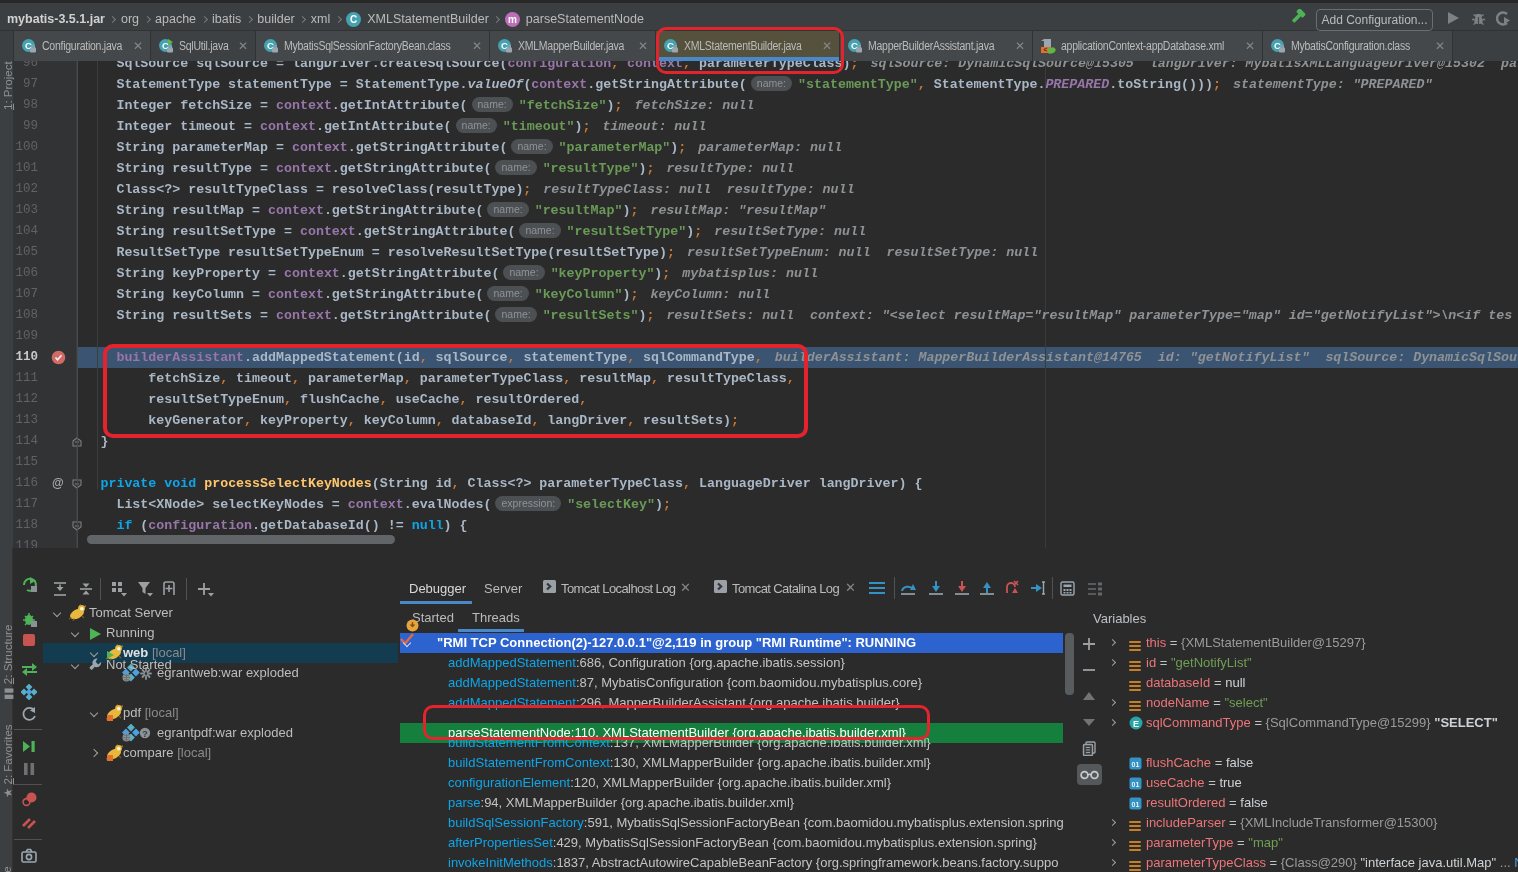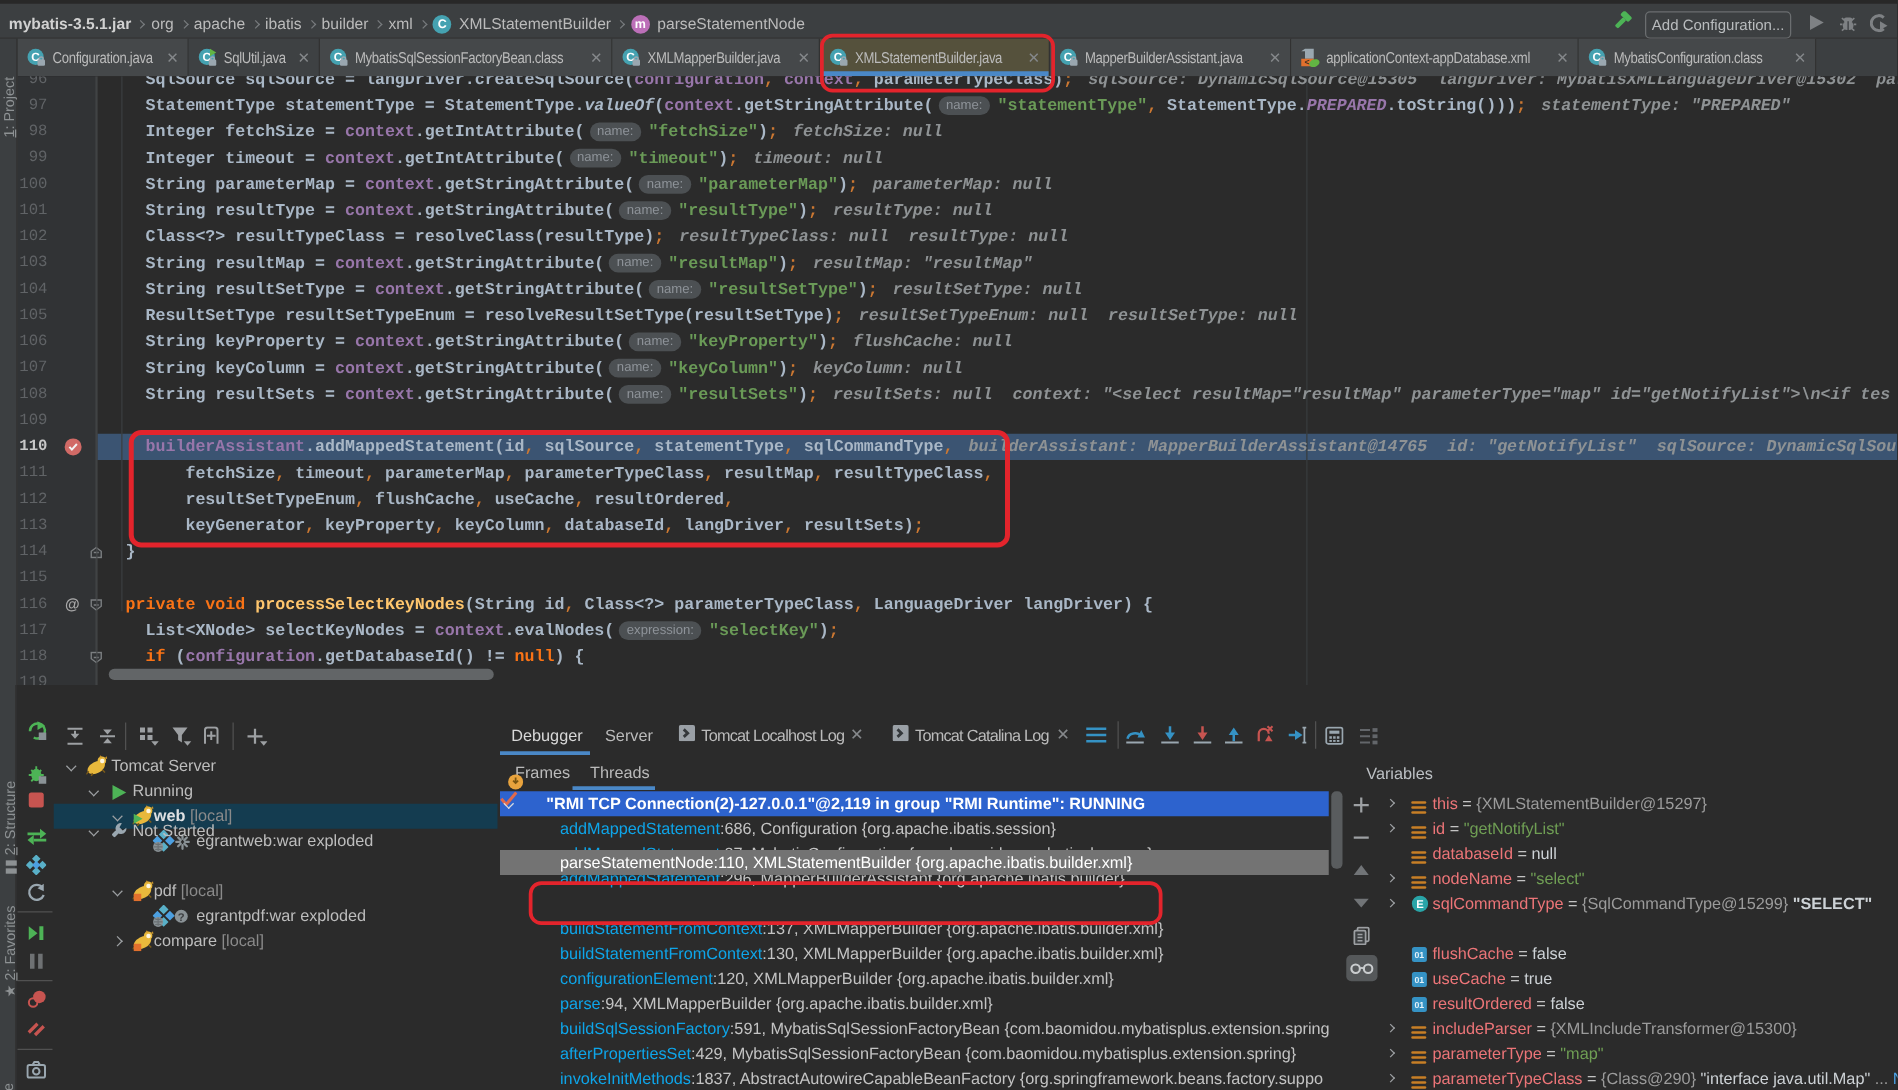--- a/index.html
+++ b/index.html
@@ -14,21 +14,21 @@
 
 #tabbar{left:14px;top:31px;width:1504px;height:30px;background:#3c3f41;display:flex}
 .tab{height:30px;flex:none;display:flex;align-items:center;padding:0 22px 0 7px;border-right:1px solid #323232;background:#45484a;color:#bbbbbb;font-size:12.5px;white-space:nowrap;position:relative;overflow:hidden}
 .tab .tx{margin:0 0 0 5px;letter-spacing:-.3px;transform:scaleX(.84);transform-origin:0 50%}
 .tab .cl{position:absolute;right:7px;top:9px;color:#85888b;font-size:12px;line-height:12px}
 
 #editor{left:0;top:61px;width:1518px;height:487px;background:#2b2b2b;overflow:hidden}
 #gutter{position:absolute;left:14px;top:0;width:63px;height:487px;background:#313335;border-right:1px solid #3a3c3e}
 .lnum{position:absolute;width:38px;text-align:right;font-family:"Liberation Mono",monospace;font-size:12.5px;color:#606366;line-height:21px}
 .codeline{position:absolute;left:0;width:1518px;height:21px;font-family:"Liberation Mono",monospace;font-size:13.3px;line-height:21px;font-weight:bold;white-space:pre;color:#a9b7c6}
-.k{color:#f97316}.f{color:#9876aa}.s{color:#6a9a57}.y{color:#ffc66d}.o{color:#cc7832}
+.k{color:#0ea5e9}.f{color:#9876aa}.s{color:#6a9a57}.y{color:#ffc66d}.o{color:#cc7832}
 .st{color:#9876aa;font-style:italic}.it{font-style:italic}
 .v{color:#8e9294;font-style:italic;margin-left:12px}
 .pill{display:inline-block;font-family:"Liberation Sans",sans-serif;font-weight:normal;font-style:normal;font-size:10.5px;color:#8e9399;background:#4c5053;border-radius:8px;padding:1px 6px 2px;margin:0 6px 0 4px;line-height:12px;vertical-align:1px}
 .iguide{position:absolute;width:1px;background:#3b3e40}
 #marginline{position:absolute;left:1045px;top:0;width:1px;height:487px;background:#393c3e}
 #execline{position:absolute;left:78px;top:286px;width:1440px;height:21px;background:#3b5472}
 
 .redbox{position:absolute;border:3.5px solid #e3242c;border-radius:10px}
 
 #services{left:0;top:548px;width:1518px;height:324px;background:#3c3f41;border-top:1px solid #282828}
@@ -235,21 +235,21 @@
   <div class="codeline" style="left:116.42px;top:-8px">SqlSource sqlSource = langDriver.createSqlSource(<span class="f">configuration</span><span class="o">,</span> <span class="f">context</span><span class="o">,</span> parameterTypeClass)<span class="o">;</span><span class="v">sqlSource: DynamicSqlSource@15305  langDriver: MybatisXMLLanguageDriver@15302  parameterTypeClass</span></div>
       <div class="codeline" style="left:116.42px;top:13px">StatementType statementType = StatementType.<span class="it">valueOf</span>(<span class="f">context</span>.getStringAttribute(<span class="pill">name:</span><span class="s">"statementType"</span><span class="o">,</span> StatementType.<span class="st">PREPARED</span>.toString()))<span class="o">;</span><span class="v">statementType: "PREPARED"</span></div>
       <div class="codeline" style="left:116.42px;top:34px">Integer fetchSize = <span class="f">context</span>.getIntAttribute(<span class="pill">name:</span><span class="s">"fetchSize"</span>)<span class="o">;</span><span class="v">fetchSize: null</span></div>
       <div class="codeline" style="left:116.42px;top:55px">Integer timeout = <span class="f">context</span>.getIntAttribute(<span class="pill">name:</span><span class="s">"timeout"</span>)<span class="o">;</span><span class="v">timeout: null</span></div>
       <div class="codeline" style="left:116.42px;top:76px">String parameterMap = <span class="f">context</span>.getStringAttribute(<span class="pill">name:</span><span class="s">"parameterMap"</span>)<span class="o">;</span><span class="v">parameterMap: null</span></div>
       <div class="codeline" style="left:116.42px;top:97px">String resultType = <span class="f">context</span>.getStringAttribute(<span class="pill">name:</span><span class="s">"resultType"</span>)<span class="o">;</span><span class="v">resultType: null</span></div>
       <div class="codeline" style="left:116.42px;top:118px">Class&lt;?&gt; resultTypeClass = resolveClass(resultType)<span class="o">;</span><span class="v">resultTypeClass: null  resultType: null</span></div>
       <div class="codeline" style="left:116.42px;top:139px">String resultMap = <span class="f">context</span>.getStringAttribute(<span class="pill">name:</span><span class="s">"resultMap"</span>)<span class="o">;</span><span class="v">resultMap: "resultMap"</span></div>
       <div class="codeline" style="left:116.42px;top:160px">String resultSetType = <span class="f">context</span>.getStringAttribute(<span class="pill">name:</span><span class="s">"resultSetType"</span>)<span class="o">;</span><span class="v">resultSetType: null</span></div>
       <div class="codeline" style="left:116.42px;top:181px">ResultSetType resultSetTypeEnum = resolveResultSetType(resultSetType)<span class="o">;</span><span class="v">resultSetTypeEnum: null  resultSetType: null</span></div>
-      <div class="codeline" style="left:116.42px;top:202px">String keyProperty = <span class="f">context</span>.getStringAttribute(<span class="pill">name:</span><span class="s">"keyProperty"</span>)<span class="o">;</span><span class="v">flushCache: null</span></div>
+      <div class="codeline" style="left:116.42px;top:202px">String keyProperty = <span class="f">context</span>.getStringAttribute(<span class="pill">name:</span><span class="s">"keyProperty"</span>)<span class="o">;</span><span class="v">mybatisplus: null</span></div>
       <div class="codeline" style="left:116.42px;top:223px">String keyColumn = <span class="f">context</span>.getStringAttribute(<span class="pill">name:</span><span class="s">"keyColumn"</span>)<span class="o">;</span><span class="v">keyColumn: null</span></div>
       <div class="codeline" style="left:116.42px;top:244px">String resultSets = <span class="f">context</span>.getStringAttribute(<span class="pill">name:</span><span class="s">"resultSets"</span>)<span class="o">;</span><span class="v">resultSets: null  context: "&lt;select resultMap="resultMap" parameterType="map" id="getNotifyList"&gt;\n&lt;if tes</span></div>
       <div class="codeline" style="left:116.42px;top:286px"><span class="f">builderAssistant</span>.addMappedStatement(id<span class="o">,</span> sqlSource<span class="o">,</span> statementType<span class="o">,</span> sqlCommandType<span class="o">,</span><span class="v">builderAssistant: MapperBuilderAssistant@14765  id: "getNotifyList"  sqlSource: DynamicSqlSou</span></div>
       <div class="codeline" style="left:148.34px;top:307px">fetchSize<span class="o">,</span> timeout<span class="o">,</span> parameterMap<span class="o">,</span> parameterTypeClass<span class="o">,</span> resultMap<span class="o">,</span> resultTypeClass<span class="o">,</span></div>
       <div class="codeline" style="left:148.34px;top:328px">resultSetTypeEnum<span class="o">,</span> flushCache<span class="o">,</span> useCache<span class="o">,</span> resultOrdered<span class="o">,</span></div>
       <div class="codeline" style="left:148.34px;top:349px">keyGenerator<span class="o">,</span> keyProperty<span class="o">,</span> keyColumn<span class="o">,</span> databaseId<span class="o">,</span> langDriver<span class="o">,</span> resultSets)<span class="o">;</span></div>
       <div class="codeline" style="left:100.46000000000001px;top:370px">}</div>
       <div class="codeline" style="left:100.46000000000001px;top:412px"><span class="k">private</span> <span class="k">void</span> <span class="y">processSelectKeyNodes</span>(String id<span class="o">,</span> Class&lt;?&gt; parameterTypeClass<span class="o">,</span> LanguageDriver langDriver) {</div>
       <div class="codeline" style="left:116.42px;top:433px">List&lt;XNode&gt; selectKeyNodes = <span class="f">context</span>.evalNodes(<span class="pill">expression:</span><span class="s">"selectKey"</span>)<span class="o">;</span></div>
       <div class="codeline" style="left:116.42px;top:454px"><span class="k">if</span> (<span class="f">configuration</span>.getDatabaseId() != <span class="k">null</span>) {</div>
@@ -516,41 +516,41 @@
         <line x1="1" y1="8" x2="9" y2="8"></line>
         <line x1="1" y1="13" x2="9" y2="13"></line>
       </g>
       <g fill="#63666a">
         <rect x="11" y="1.5" width="4" height="3"></rect>
         <rect x="11" y="6.5" width="4" height="3"></rect>
         <rect x="11" y="11.5" width="4" height="3"></rect>
       </g>
     </svg>
 
-<div class="dtab" style="left:412px;top:610px">Frames</div>
+<div class="dtab" style="left:412px;top:610px">Started</div>
 <svg class="abs" style="left:406px;top:619px" width="13" height="13" viewBox="0 0 13 13">
       <circle cx="6.5" cy="6.5" r="6" fill="#e8a33d"></circle>
       <path d="M6.5 3 v4 M4.5 5.5 L6.5 7.5 L8.5 5.5" stroke="#7a5510" stroke-width="1.4" fill="none"></path>
     </svg>
 <div class="dtab" style="left:472px;top:610px">Threads</div>
 <div class="abs" style="left:458px;top:629px;width:66px;height:3px;background:#4a88c7"></div>
 
 <div class="frow" style="top:633px;background:#2d63ce;color:#fff;font-weight:bold"><span style="position:absolute;left:4px;top:7px;width:6px;height:6px;border-right:1.7px solid #d6dbe2;border-bottom:1.7px solid #d6dbe2;transform:rotate(45deg)"></span><svg class="abs2" style="left:418px;top:637px" width="14" height="12" viewBox="0 0 14 12">
         <path d="M1 6 l4 4.5 L13 1" stroke="#e0694c" stroke-width="2.4" fill="none"></path>
       </svg><span style="position:absolute;left:37px;top:2px">"RMI TCP Connection(2)-127.0.0.1"@2,119 in group "RMI Runtime": RUNNING</span></div>
     <div class="frow" style="top:653px">
       <span style="position:absolute;left:48px;top:2px"><span class="fm">addMappedStatement</span>:686, Configuration {org.apache.ibatis.session}</span>
     </div>
     <div class="frow" style="top:673px">
       <span style="position:absolute;left:48px;top:2px"><span class="fm">addMappedStatement</span>:87, MybatisConfiguration {com.baomidou.mybatisplus.core}</span>
     </div>
     <div class="frow" style="top:693px">
       <span style="position:absolute;left:48px;top:2px"><span class="fm">addMappedStatement</span>:296, MapperBuilderAssistant {org.apache.ibatis.builder}</span>
     </div>
-    <div class="frow" style="top:680px;background:#737373;color:#fff">
+    <div class="frow" style="top:723px;background:#15803d;color:#fff">
       <span style="position:absolute;left:48px;top:2px"><span style="color:#fff">parseStatementNode</span>:110, XMLStatementBuilder {org.apache.ibatis.builder.xml}</span>
     </div>
     <div class="frow" style="top:733px">
       <span style="position:absolute;left:48px;top:2px"><span class="fm">buildStatementFromContext</span>:137, XMLMapperBuilder {org.apache.ibatis.builder.xml}</span>
     </div>
     <div class="frow" style="top:753px">
       <span style="position:absolute;left:48px;top:2px"><span class="fm">buildStatementFromContext</span>:130, XMLMapperBuilder {org.apache.ibatis.builder.xml}</span>
     </div>
     <div class="frow" style="top:773px">
       <span style="position:absolute;left:48px;top:2px"><span class="fm">configurationElement</span>:120, XMLMapperBuilder {org.apache.ibatis.builder.xml}</span>

